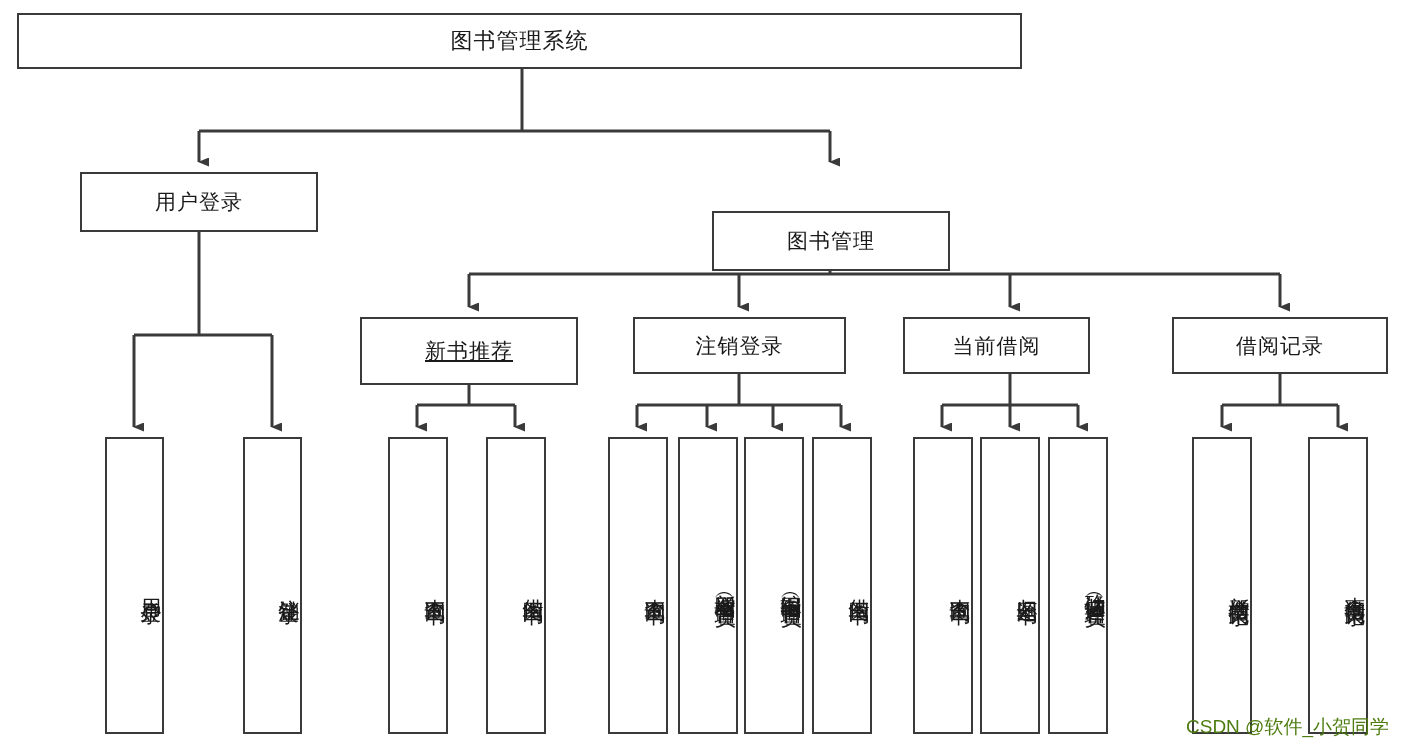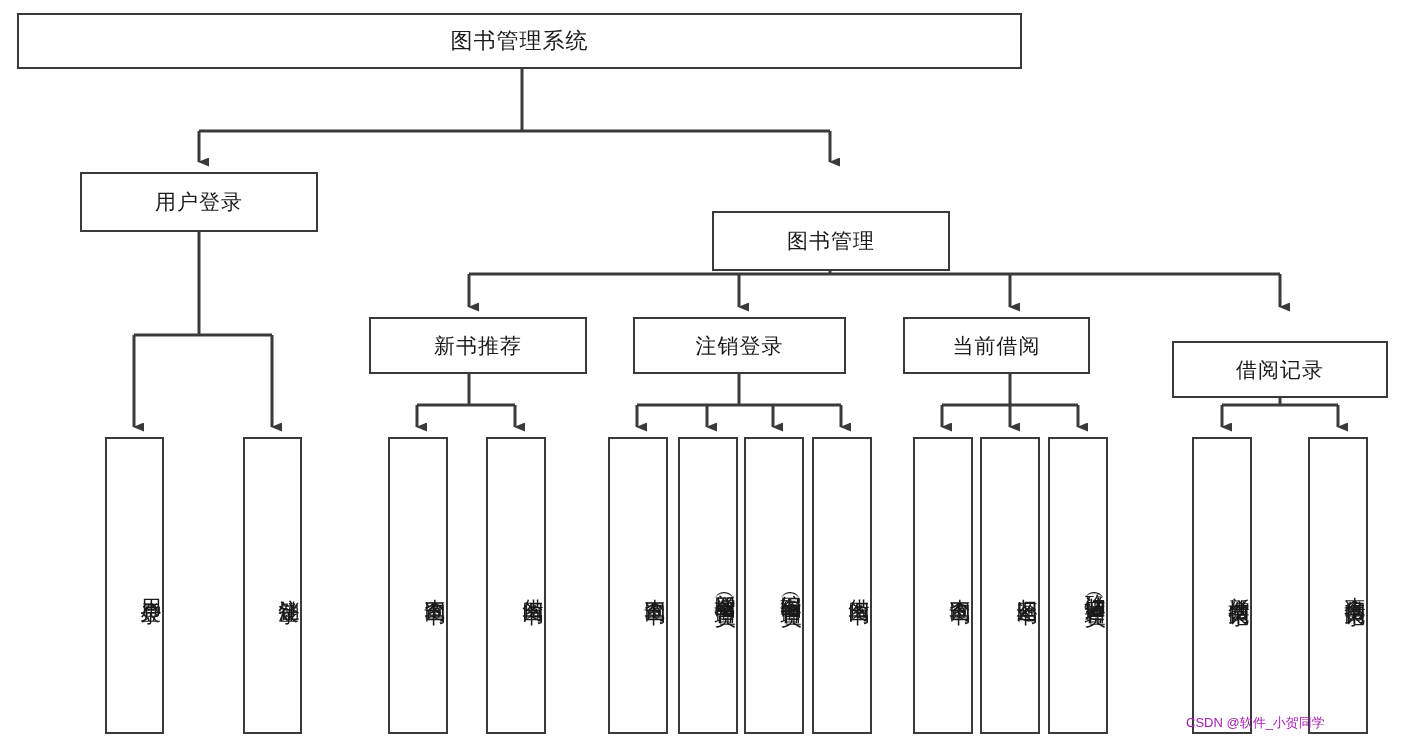--- a/index.html
+++ b/index.html
@@ -54,22 +54,22 @@
   }
   .node.v .vlabel {
     writing-mode: vertical-rl;
     text-orientation: upright;
     display: block;
   }
   .watermark {
     position: absolute;
     left: 1186px;
     top: 714px;
-    font-size: 13px;
-    color: #a21caf;
+    font-size: 19px;
+    color: #4d7c0f;
     white-space: nowrap;
     z-index: 3;
     font-family: "Liberation Sans", "DejaVu Sans", sans-serif;
   }
 </style>
 </head>
 <body>
 
 <div id="canvas">
 
@@ -121,24 +121,24 @@
       <path d="M 1222,405 L 1222,427" marker-end="url(#arrowhead)"></path>
       <path d="M 1338,405 L 1338,427" marker-end="url(#arrowhead)"></path>
     </g>
   </svg>
 
   <div class="node h root" style="left:17px;top:13px;width:1005px;height:56px;">图书管理系统</div>
 
   <div class="node h" style="left:80px;top:172px;width:238px;height:60px;">用户登录</div>
   <div class="node h" style="left:712px;top:172px;width:238px;height:60px;margin-top:39px;">图书管理</div>
 
-  <div class="node h" style="left:369px;top:317px;width:218px;height:57px;">新书推荐</div>
+  <div class="node h" style="left:360px;top:317px;width:218px;height:68px;text-decoration:underline;">新书推荐</div>
   <div class="node h" style="left:633px;top:317px;width:213px;height:57px;">注销登录</div>
   <div class="node h" style="left:903px;top:317px;width:187px;height:57px;">当前借阅</div>
-  <div class="node h" style="left:1172px;top:317px;width:216px;height:57px;margin-top:24px;">借阅记录</div>
+  <div class="node h" style="left:1172px;top:317px;width:216px;height:57px;">借阅记录</div>
 
   <div class="node v" style="left:105px;top:437px;width:59px;height:297px;">
     <span class="vlabel">用户登录</span>
   </div>
   <div class="node v" style="left:243px;top:437px;width:59px;height:297px;">
     <span class="vlabel">注销登录</span>
   </div>
   <div class="node v" style="left:388px;top:437px;width:60px;height:297px;">
     <span class="vlabel">查询图书</span>
   </div>

